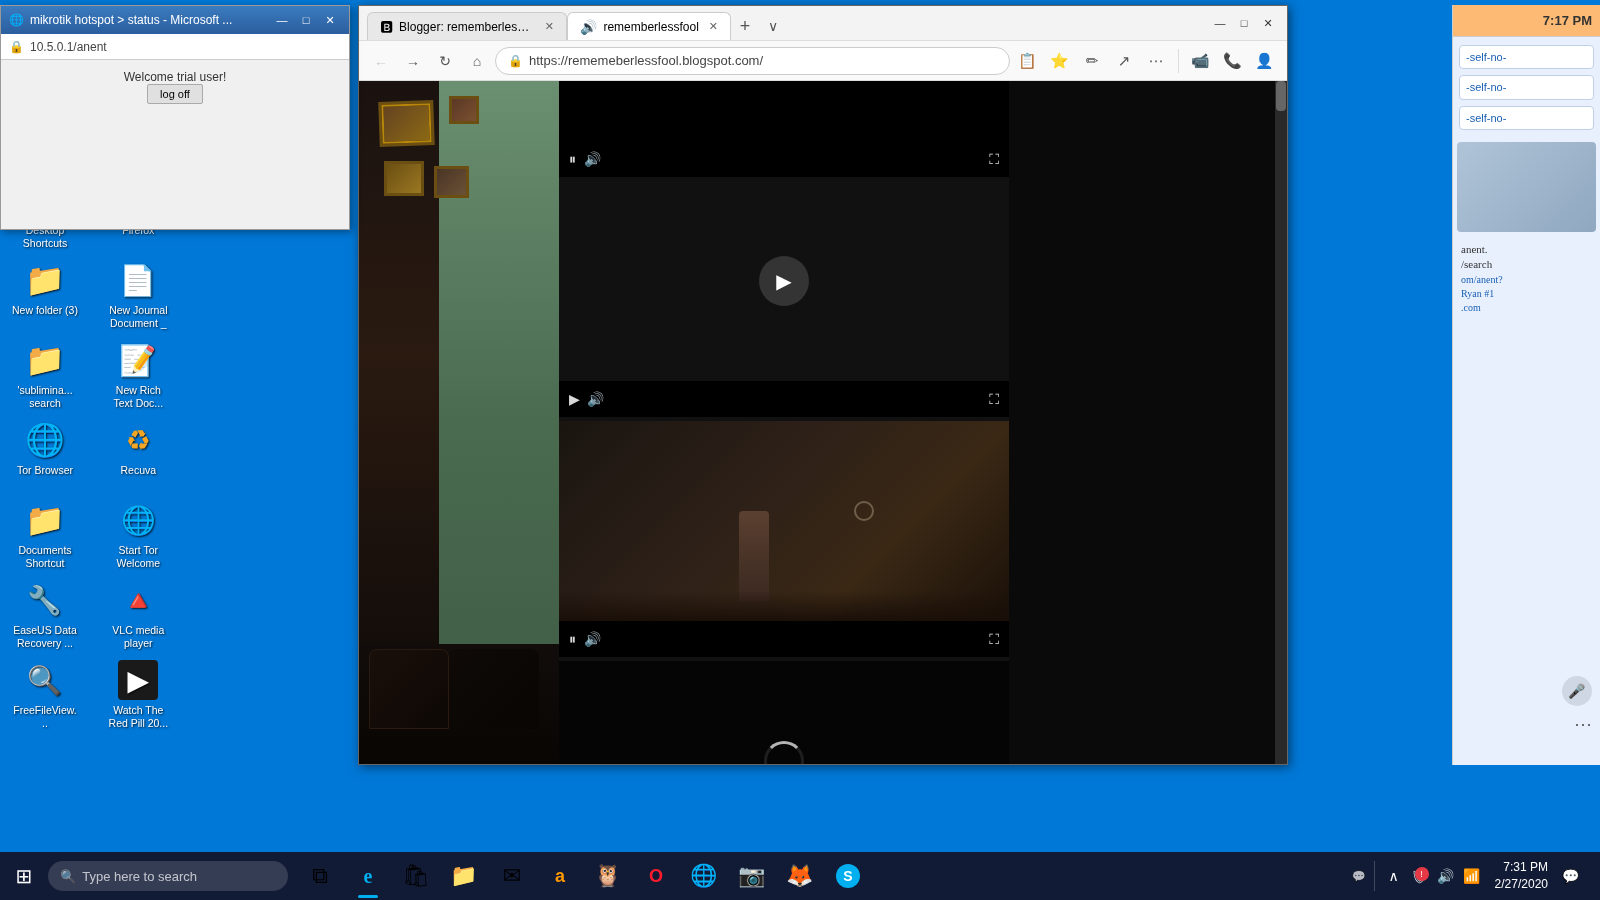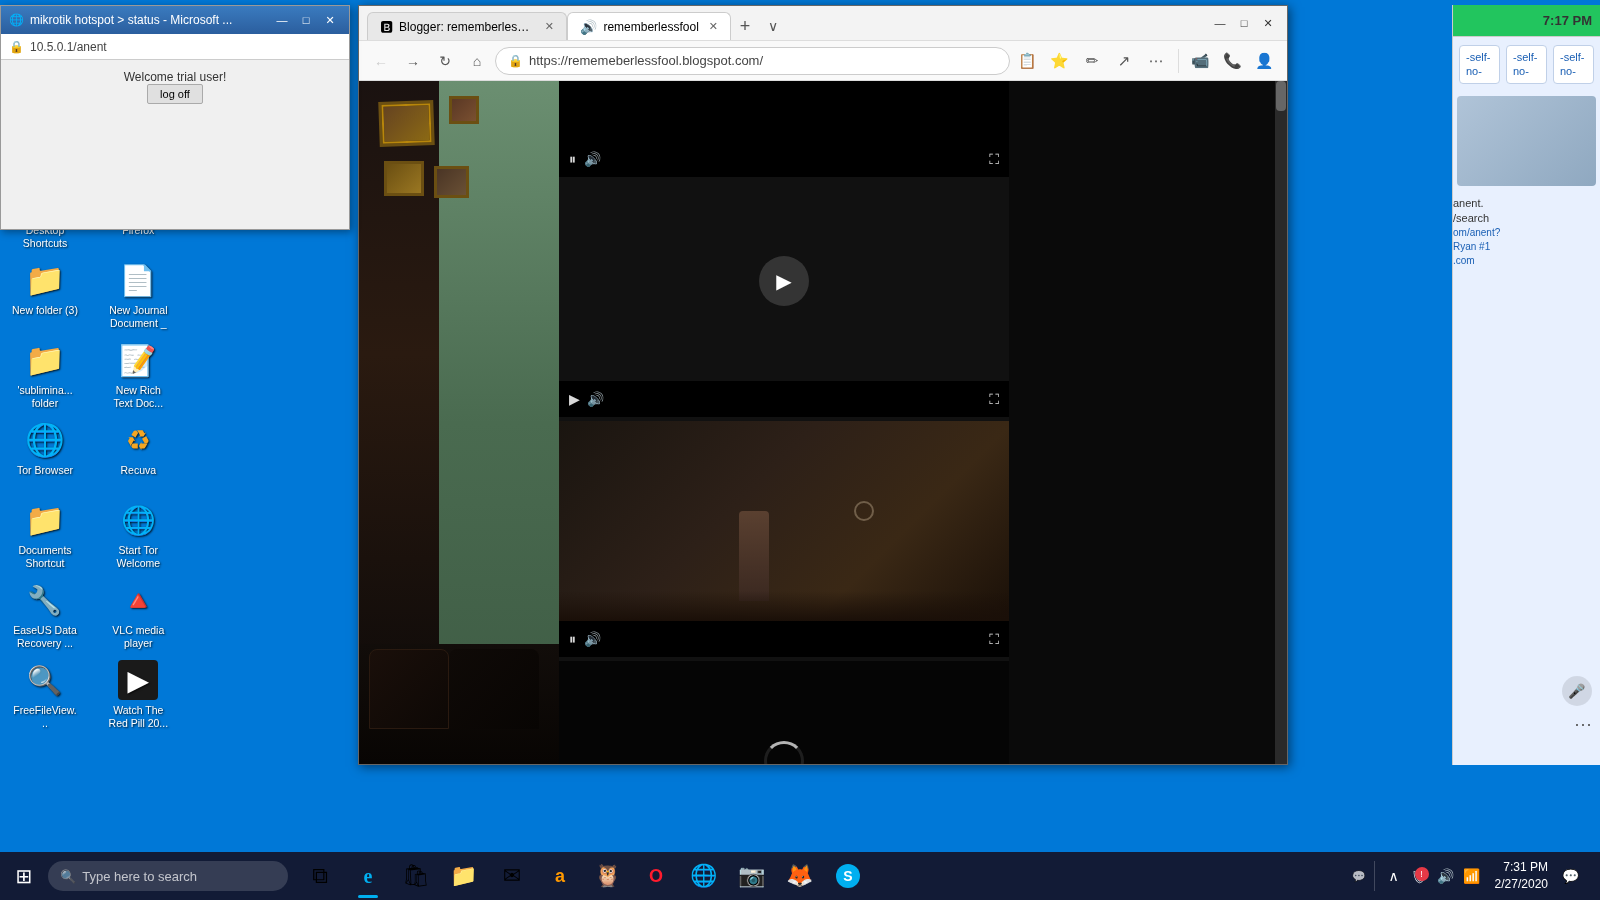--- a/index.html
+++ b/index.html
@@ -414,28 +414,28 @@
       border-left: 1px solid #ccc;
       z-index: 35;
     }
 
     .sidebar-time {
       padding: 8px;
       font-size: 13px;
       font-weight: bold;
       text-align: right;
       color: #333;
-      background: #22c55e;
+      background: #fdba74;
       border-bottom: 1px solid #ccc;
     }
 
     .sidebar-messages {
       padding: 8px 6px;
       display: flex;
-      flex-direction: row;
+      flex-direction: column;
       gap: 6px;
     }
 
     .sidebar-msg {
       background: white;
       border-radius: 4px;
       padding: 4px 6px;
       font-size: 11px;
       color: #1a5fb4;
       border: 1px solid #c0d0e8;
@@ -445,24 +445,25 @@
     .sidebar-img-area {
       background: #c8d8e8;
       height: 90px;
       margin: 4px;
       border-radius: 4px;
       overflow: hidden;
       position: relative;
     }
 
     .sidebar-text-area {
-      padding: 6px 0;
+      padding: 6px 8px;
       font-size: 11px;
       color: #444;
       line-height: 1.4;
+      font-family: Liberation Serif, serif;
     }
 
     .sidebar-link {
       font-size: 10px;
       color: #1a5fb4;
       word-break: break-all;
     }
 
     .sidebar-bottom {
       position: absolute;
@@ -655,21 +656,21 @@
       <div class="icon-label">Desktop Shortcuts</div>
     </div>
 
     <div class="icon-item">
       <div class="icon-img folder-icon">📁</div>
       <div class="icon-label">New folder (3)</div>
     </div>
 
     <div class="icon-item">
       <div class="icon-img folder-icon">📁</div>
-      <div class="icon-label">'sublimina... folder</div>
+      <div class="icon-label">'sublimina... search</div>
     </div>
 
     <div class="icon-item">
       <div class="icon-img" style="font-size:32px">🌐</div>
       <div class="icon-label">Tor Browser</div>
     </div>
 
     <div class="icon-item">
       <div class="icon-img folder-icon">📁</div>
       <div class="icon-label">Documents Shortcut</div>

